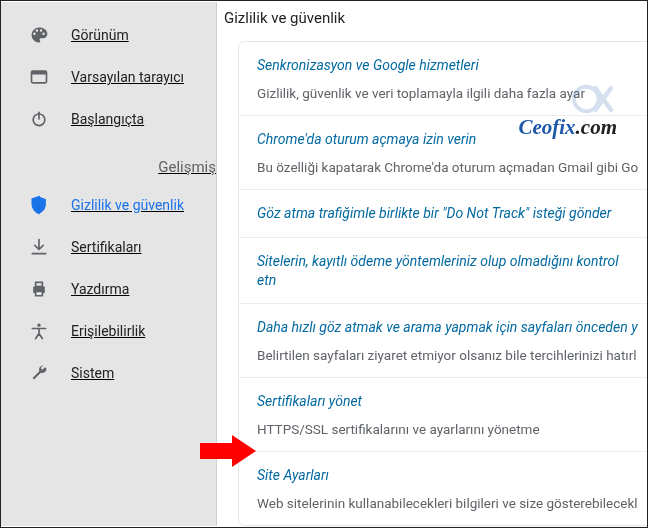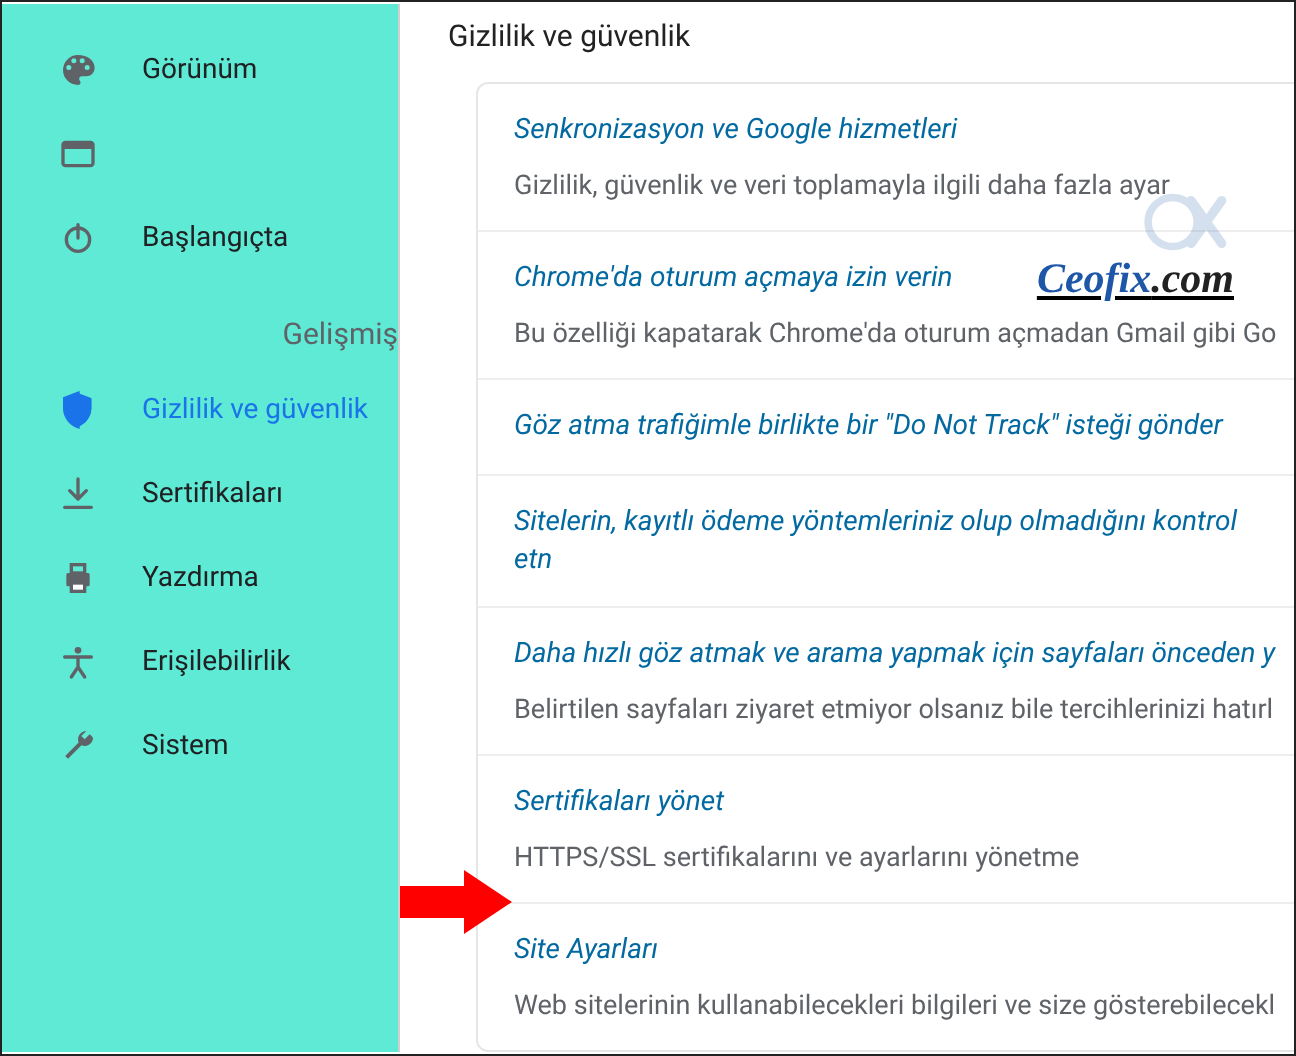--- a/index.html
+++ b/index.html
@@ -8,24 +8,25 @@
     background: #fff;
     width: 648px;
     height: 528px;
     overflow: hidden;
     position: relative;
     border: 1px solid #222;
   }
   .sidebar {
     position: absolute;
     left: 0; top: 1px; bottom: 1px;
-    width: 199px;
+    width: 216px;
     border-right: 1px solid #d0d0d0;
     padding-top: 12px;
-    background: #5eead4;
+    background: #e5e5e5;
+    text-decoration: underline;
   }
   .nav-item {
     display: flex;
     align-items: center;
     height: 42px;
     padding-left: 28px;
     cursor: pointer;
     color: #202124;
     font-size: 14px;
   }
@@ -78,25 +79,24 @@
   .row .sub {
     font-size: 13.5px;
     color: #5f6368;
     margin-top: 10px;
     white-space: nowrap;
     overflow: hidden;
   }
   .watermark {
     position: absolute;
     right: 30px;
-    top: 94px;
+    top: 82px;
     text-align: center;
     pointer-events: none;
     z-index: 5;
-    text-decoration: underline;
   }
   .watermark .fx {
     width: 46px; height: 32px;
     opacity: 0.18;
     margin-left: auto;
   }
   .watermark .ceofix {
     font-family: Georgia, 'Times New Roman', serif;
     font-style: italic;
     font-weight: bold;
@@ -126,20 +126,21 @@
         </span>
         <span>Görünüm</span>
       </div>
       <div class="nav-item">
         <span class="icon">
           <svg width="20" height="20" viewBox="0 0 24 24">
             <rect x="3" y="5" width="18" height="14" rx="1.5" fill="none" stroke="currentColor" stroke-width="2"></rect>
             <rect x="3" y="5" width="18" height="4" fill="currentColor"></rect>
           </svg>
         </span>
+        <span>Varsayılan tarayıcı</span>
       </div>
       <div class="nav-item">
         <span class="icon">
           <svg width="20" height="20" viewBox="0 0 24 24">
             <circle cx="12" cy="13" r="7" fill="none" stroke="currentColor" stroke-width="2"></circle>
             <line x1="12" y1="4" x2="12" y2="12" stroke="currentColor" stroke-width="2" stroke-linecap="round"></line>
           </svg>
         </span>
         <span>Başlangıçta</span>
       </div>

